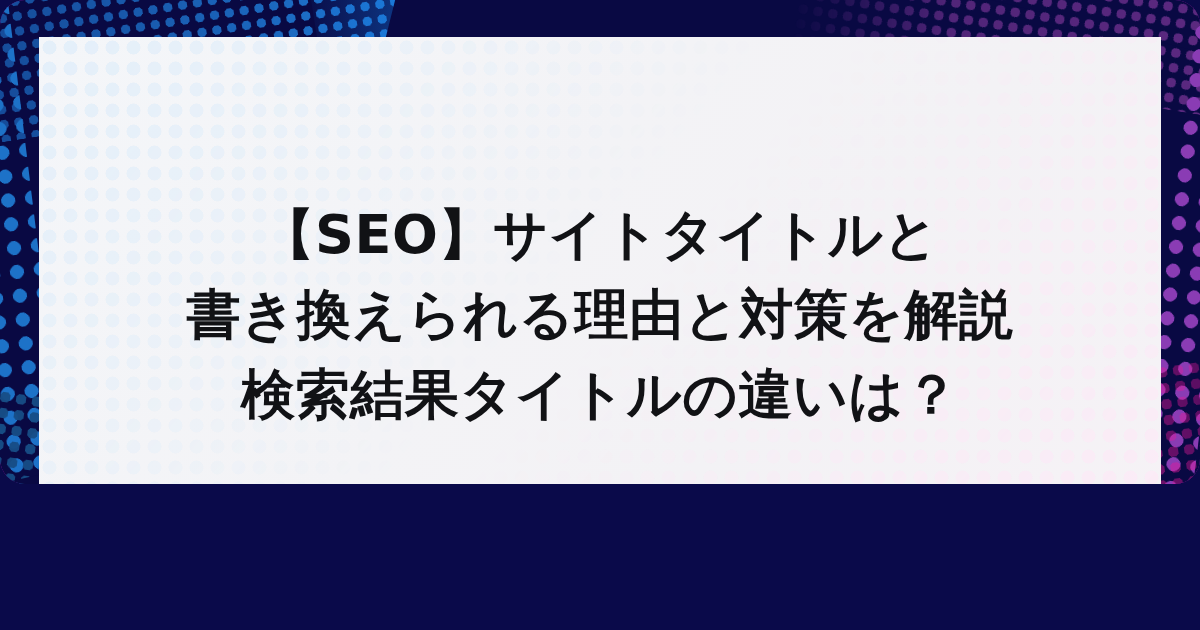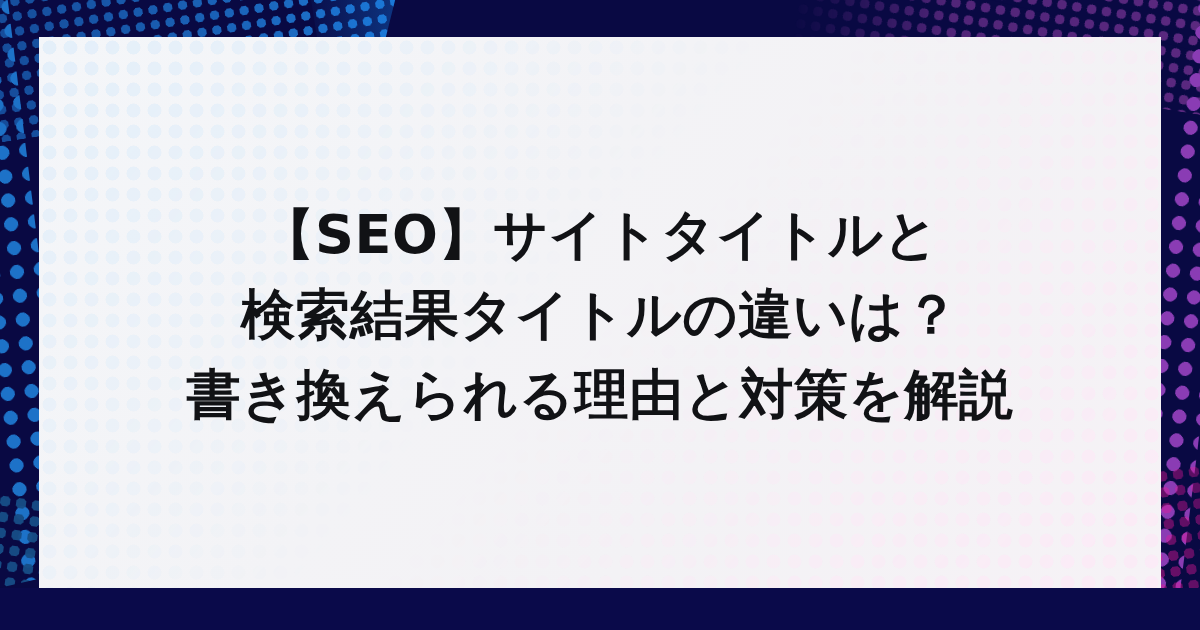--- a/index.html
+++ b/index.html
@@ -12,23 +12,24 @@
 
   body {
     font-family: "Liberation Sans", "DejaVu Sans", sans-serif;
     background: #0a0a4a;
   }
 
   
   #og-canvas {
     position: relative;
     width: 1200px;
-    height: 588px;
+    height: 484px;
     background: #a21caf;
     overflow: hidden;
+    border-radius: 25px;
   }
 
   
   .backdrop {
     position: absolute;
     inset: 0;
     background: #090943;
   }
 
   
@@ -227,18 +228,18 @@
   <div class="halftone ht-bottom-right"></div>
   <div class="halftone ht-bottom-wedge"></div>
   <div class="halftone ht-bottom-cut"></div>
 
   <div class="card">
     <div class="card-dots-blue"></div>
     <div class="card-dots-pink"></div>
 
     <div class="title-block">
       <span class="title-line">【SEO】サイトタイトルと</span>
+      <span class="title-line">書き換えられる理由と対策を解説</span>
       <span class="title-line">検索結果タイトルの違いは？</span>
-      <span class="title-line">書き換えられる理由と対策を解説</span>
     </div>
   </div>
 
 </div>
 
 </body></html>

